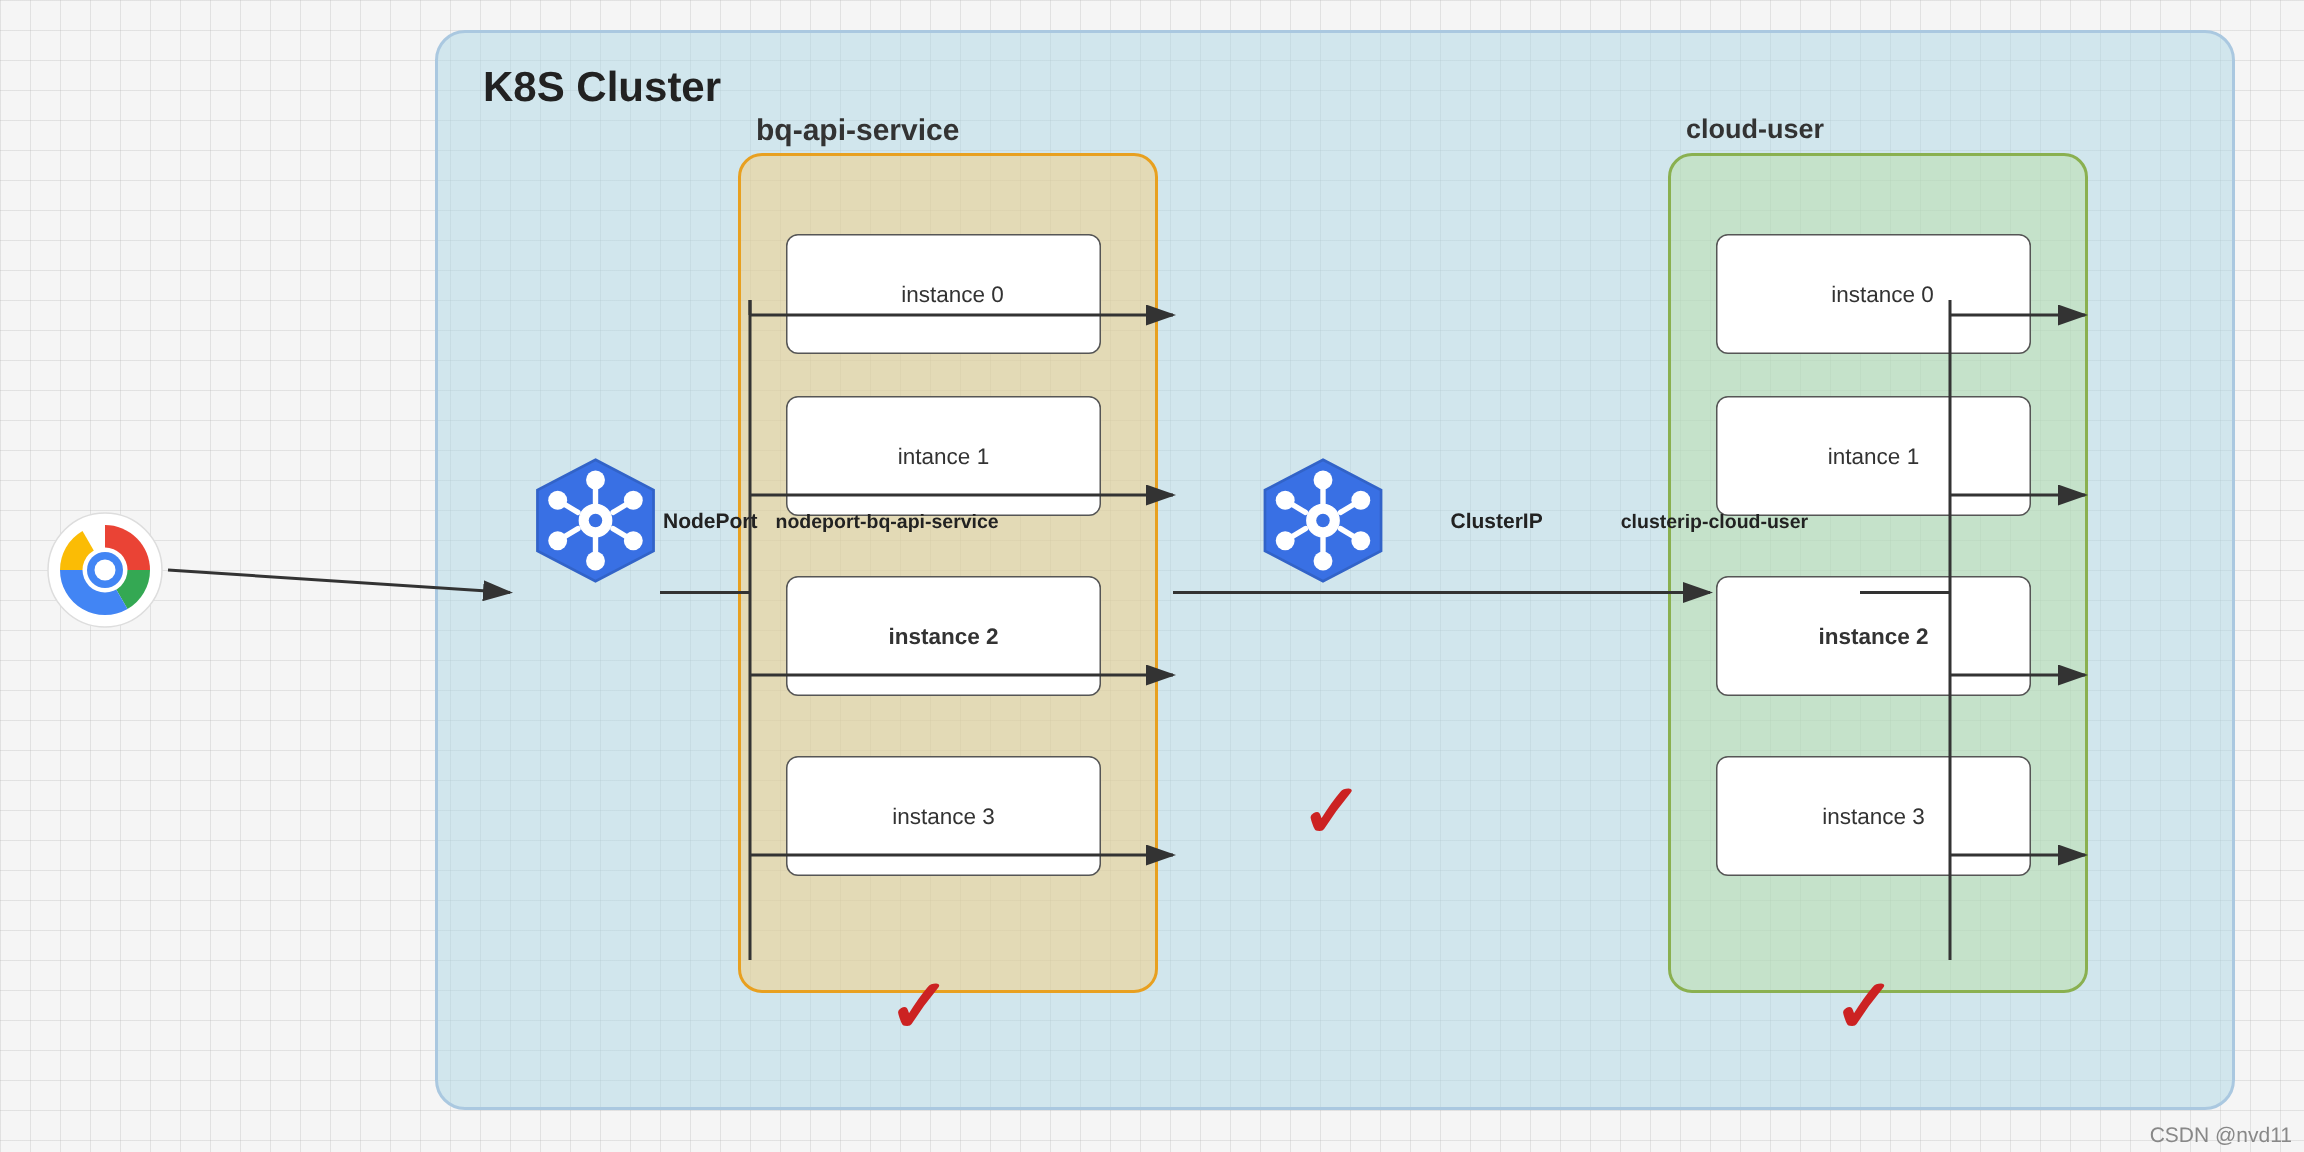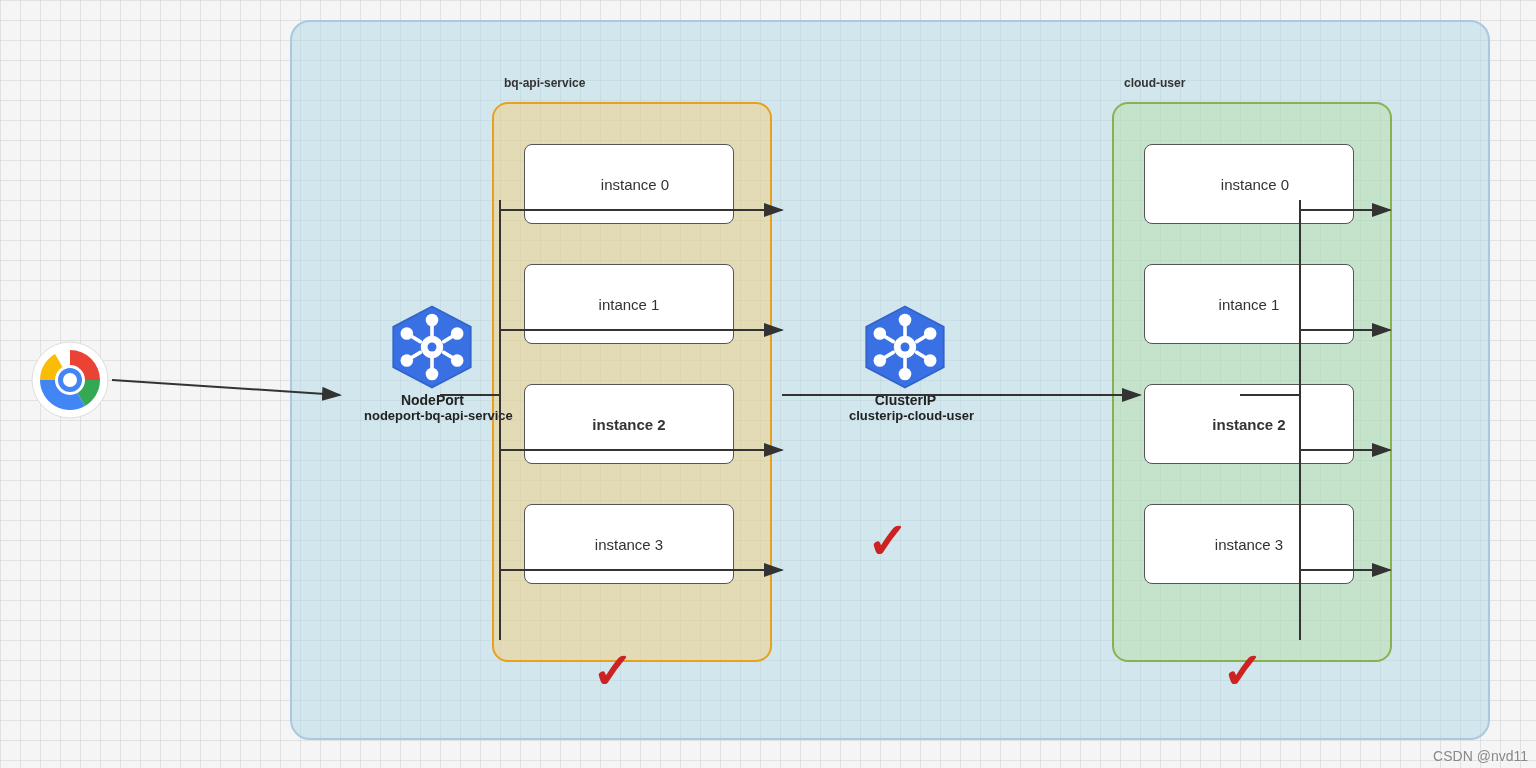--- a/index.html
+++ b/index.html
@@ -44,71 +44,71 @@
       width: 280px;
       height: 560px;
       background: rgba(255, 200, 100, 0.4);
       border: 2.5px solid #e8a020;
       border-radius: 16px;
     }
     .bq-api-label {
       position: absolute;
       top: -28px;
       left: 10px;
-      font-size: 12px;
+      font-size: 20px;
       font-weight: bold;
       color: #333;
     }
 
     
     .cloud-user-box {
       position: absolute;
       left: 820px;
       top: 80px;
       width: 280px;
       height: 560px;
       background: rgba(180, 220, 150, 0.4);
       border: 2.5px solid #8ab050;
       border-radius: 16px;
     }
     .cloud-user-label {
       position: absolute;
       top: -28px;
       left: 10px;
-      font-size: 12px;
+      font-size: 18px;
       font-weight: bold;
       color: #333;
     }
 
     
     .instance-box {
       position: absolute;
       left: 30px;
       width: 210px;
       height: 80px;
       background: white;
       border: 1.5px solid #555;
       border-radius: 8px;
       display: flex;
       align-items: center;
       justify-content: center;
       font-size: 15px;
       color: #333;
     }
 
-    .inst0 { top: 40px; padding-left: 12px; }
+    .inst0 { top: 52px; padding-left: 12px; }
     .inst1 { top: 160px; text-align: center; }
     .inst2 { top: 280px; font-weight: bold; }
     .inst3 { top: 400px; text-align: center; }
 
     
     .k8s-logo {
       position: absolute;
       display: flex;
-      flex-direction: column;
+      flex-direction: row;
       align-items: center;
     }
     .k8s-logo .hex {
       width: 90px;
       height: 90px;
     }
     .k8s-logo .label-line1 {
       font-size: 14px;
       font-weight: bold;
       color: #222;
@@ -145,20 +145,21 @@
       bottom: 4px;
       right: 8px;
       font-size: 14px;
       color: #888;
     }
   </style>
 </head>
 <body>
 
 <div class="main-container">
+  <span class="k8s-title">K8S Cluster</span>
 
   <div class="bq-api-box">
     <span class="bq-api-label">bq-api-service</span>
     <div class="instance-box inst0">
       <span>instance 0</span>
     </div>
     <div class="instance-box inst1">
       <span>intance 1</span>
     </div>
     <div class="instance-box inst2">
@@ -203,21 +204,21 @@
       <circle cx="50" cy="80" r="7" fill="white"></circle>
       <circle cx="22" cy="35" r="7" fill="white"></circle>
       <circle cx="78" cy="35" r="7" fill="white"></circle>
       <circle cx="22" cy="65" r="7" fill="white"></circle>
       <circle cx="78" cy="65" r="7" fill="white"></circle>
     </svg>
     <span class="label-line1">NodePort</span>
     <span class="label-line2">nodeport-bq-api-service</span>
   </div>
 
-  <div class="k8s-logo" style="left:545px; top:280px;">
+  <div class="k8s-logo" style="left:545px; top:280px;gap:40px;">
     <svg class="hex" viewBox="0 0 100 100">
       <polygon points="50,5 93,27.5 93,72.5 50,95 7,72.5 7,27.5" fill="#3970e4" stroke="#3263c8" stroke-width="2"></polygon>
       <circle cx="50" cy="50" r="12" fill="white" stroke="white" stroke-width="1"></circle>
       <circle cx="50" cy="50" r="5" fill="#3970e4"></circle>
       <line x1="50" y1="20" x2="50" y2="38" stroke="white" stroke-width="4" stroke-linecap="round"></line>
       <line x1="50" y1="62" x2="50" y2="80" stroke="white" stroke-width="4" stroke-linecap="round"></line>
       <line x1="22" y1="35" x2="37" y2="44" stroke="white" stroke-width="4" stroke-linecap="round"></line>
       <line x1="63" y1="56" x2="78" y2="65" stroke="white" stroke-width="4" stroke-linecap="round"></line>
       <line x1="78" y1="35" x2="63" y2="44" stroke="white" stroke-width="4" stroke-linecap="round"></line>
       <line x1="37" y1="56" x2="22" y2="65" stroke="white" stroke-width="4" stroke-linecap="round"></line>

